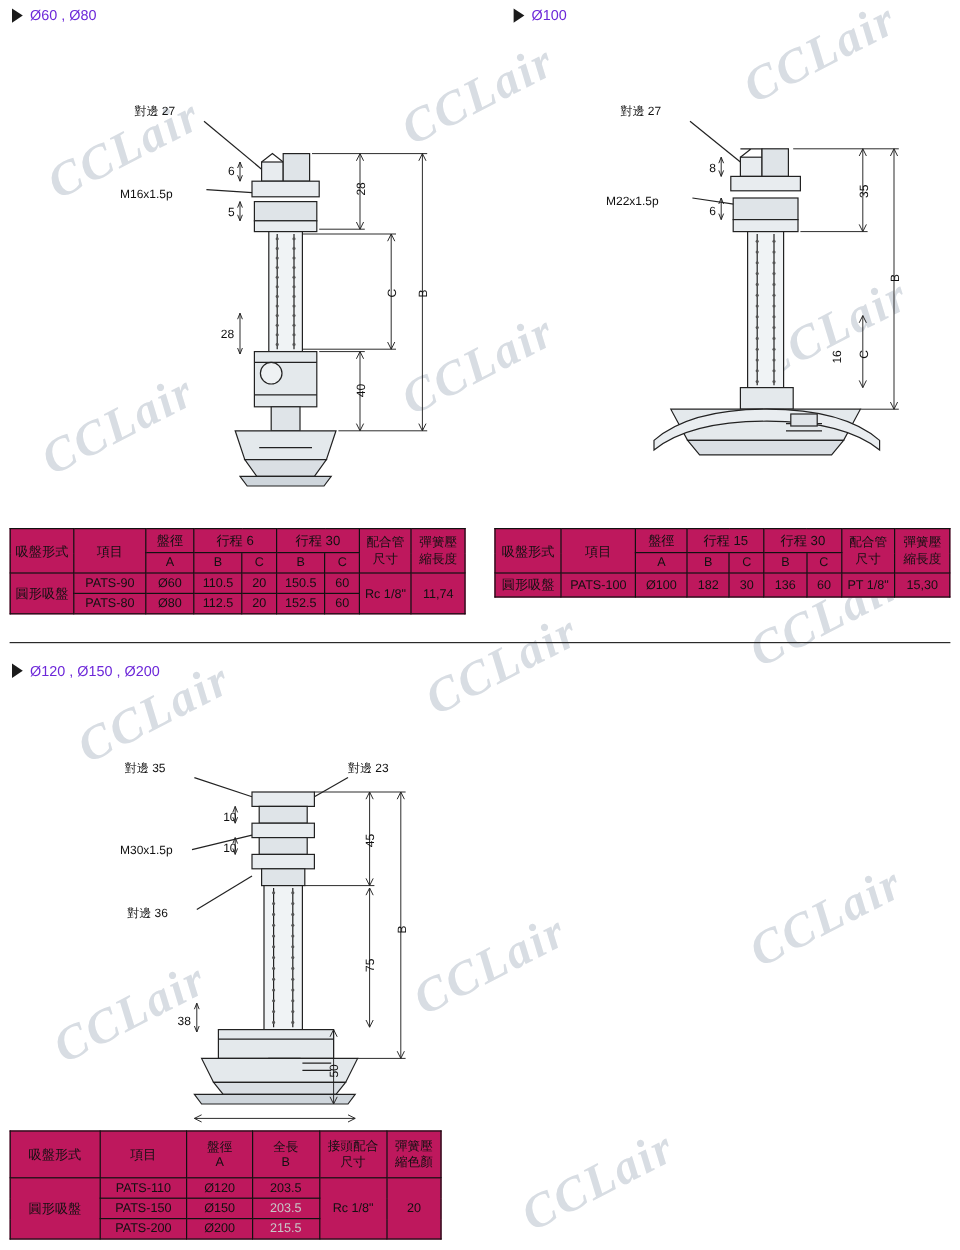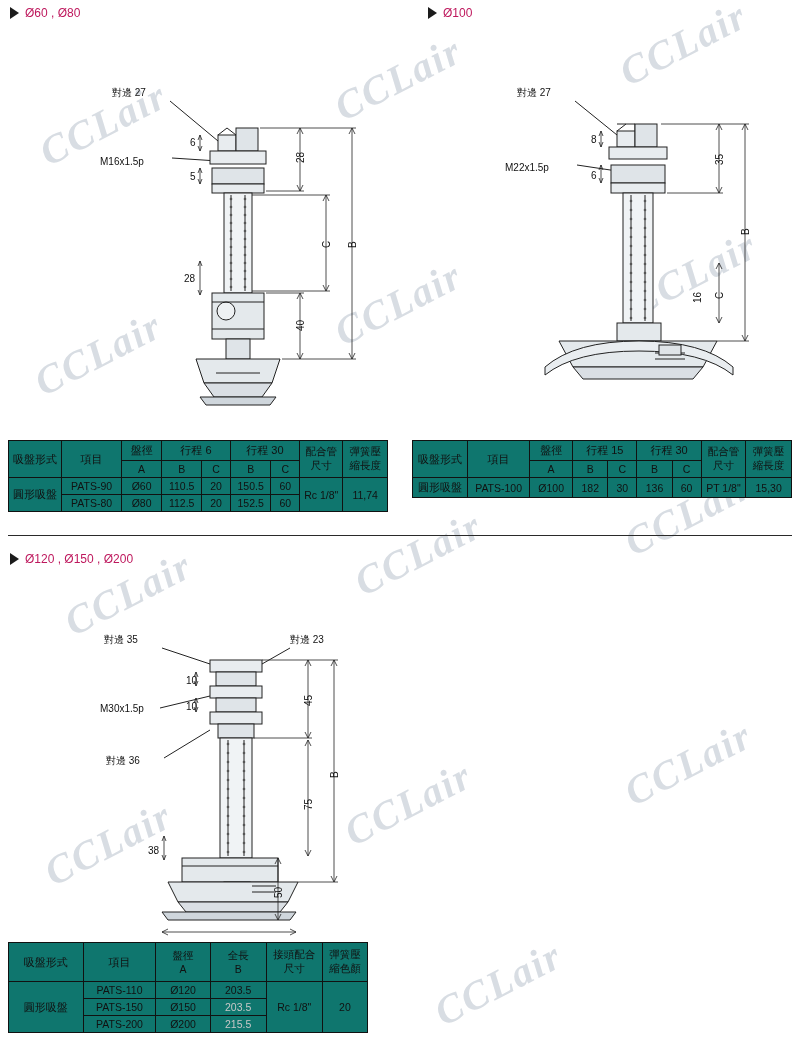--- a/index.html
+++ b/index.html
@@ -5,39 +5,39 @@
   html,body{margin:0;padding:0;}
   body{
     width:800px;height:1042px;position:relative;
     background:#ffffff;
     font-family:"Liberation Sans", sans-serif;
     color:#1a1a1a;
     overflow:hidden;
   }
   .sec-title{
     position:absolute;display:flex;align-items:center;gap:6px;
-    font-size:12px;color:#be185d;
+    font-size:12px;color:#6d28d9;
   }
   .tri{
     width:0;height:0;border-left:9px solid #1b1b1b;
     border-top:6px solid transparent;border-bottom:6px solid transparent;
     display:inline-block;
   }
   .hr{
     position:absolute;left:8px;width:784px;height:1px;background:#2a2a2a;
   }
 
   
   .drawing{position:absolute;margin-top:35px;}
   .dwg-svg{display:block;}
 
   
   table.spec{
     border-collapse:collapse;position:absolute;
-    font-size:10.5px;color:#111;background:#0f766e;
+    font-size:10.5px;color:#111;background:#be185d;
   }
   table.spec td,table.spec th{
     border:1px solid #111;text-align:center;vertical-align:middle;
     padding:2px 3px;font-weight:normal;
   }
   table.spec .hd{font-size:11px;}
   table.spec .big{font-size:11px;margin-left:16px;}
   .faded{color:#c8c8c8;}
 
   

